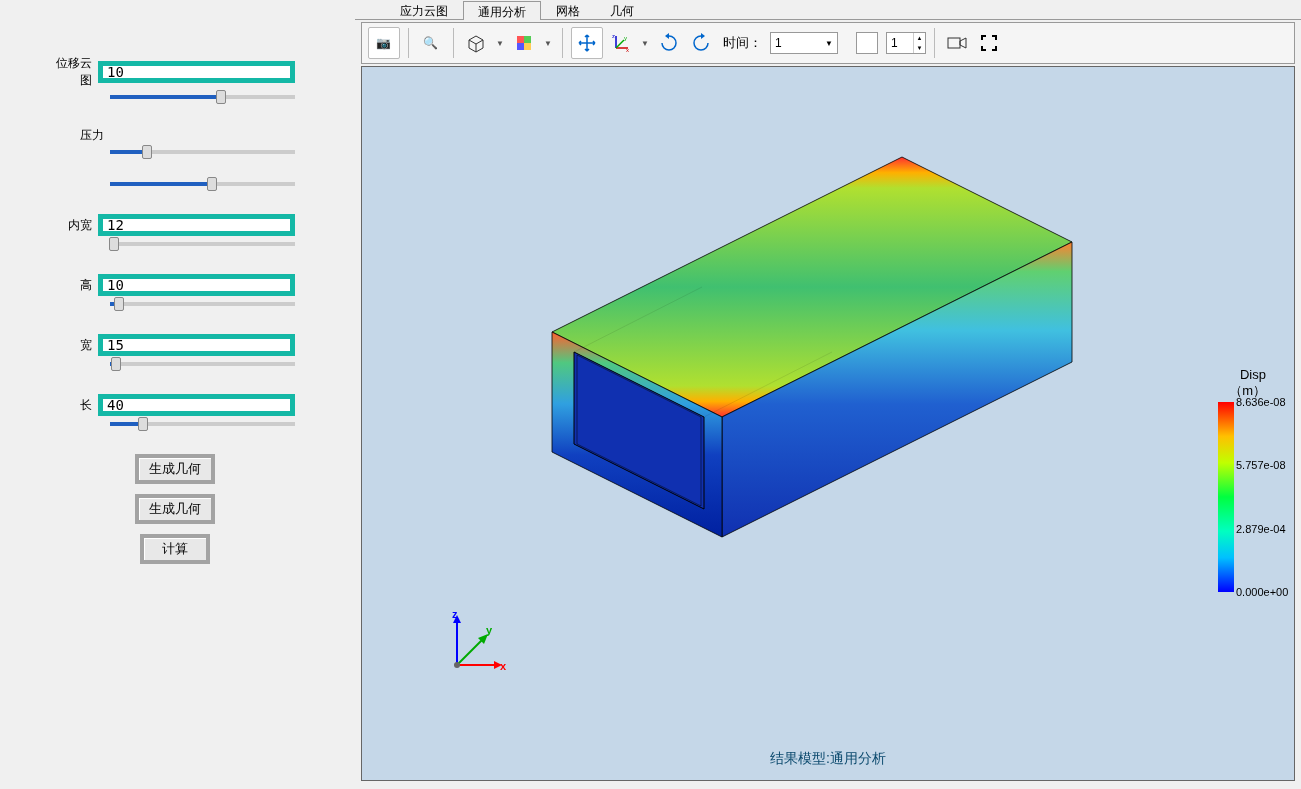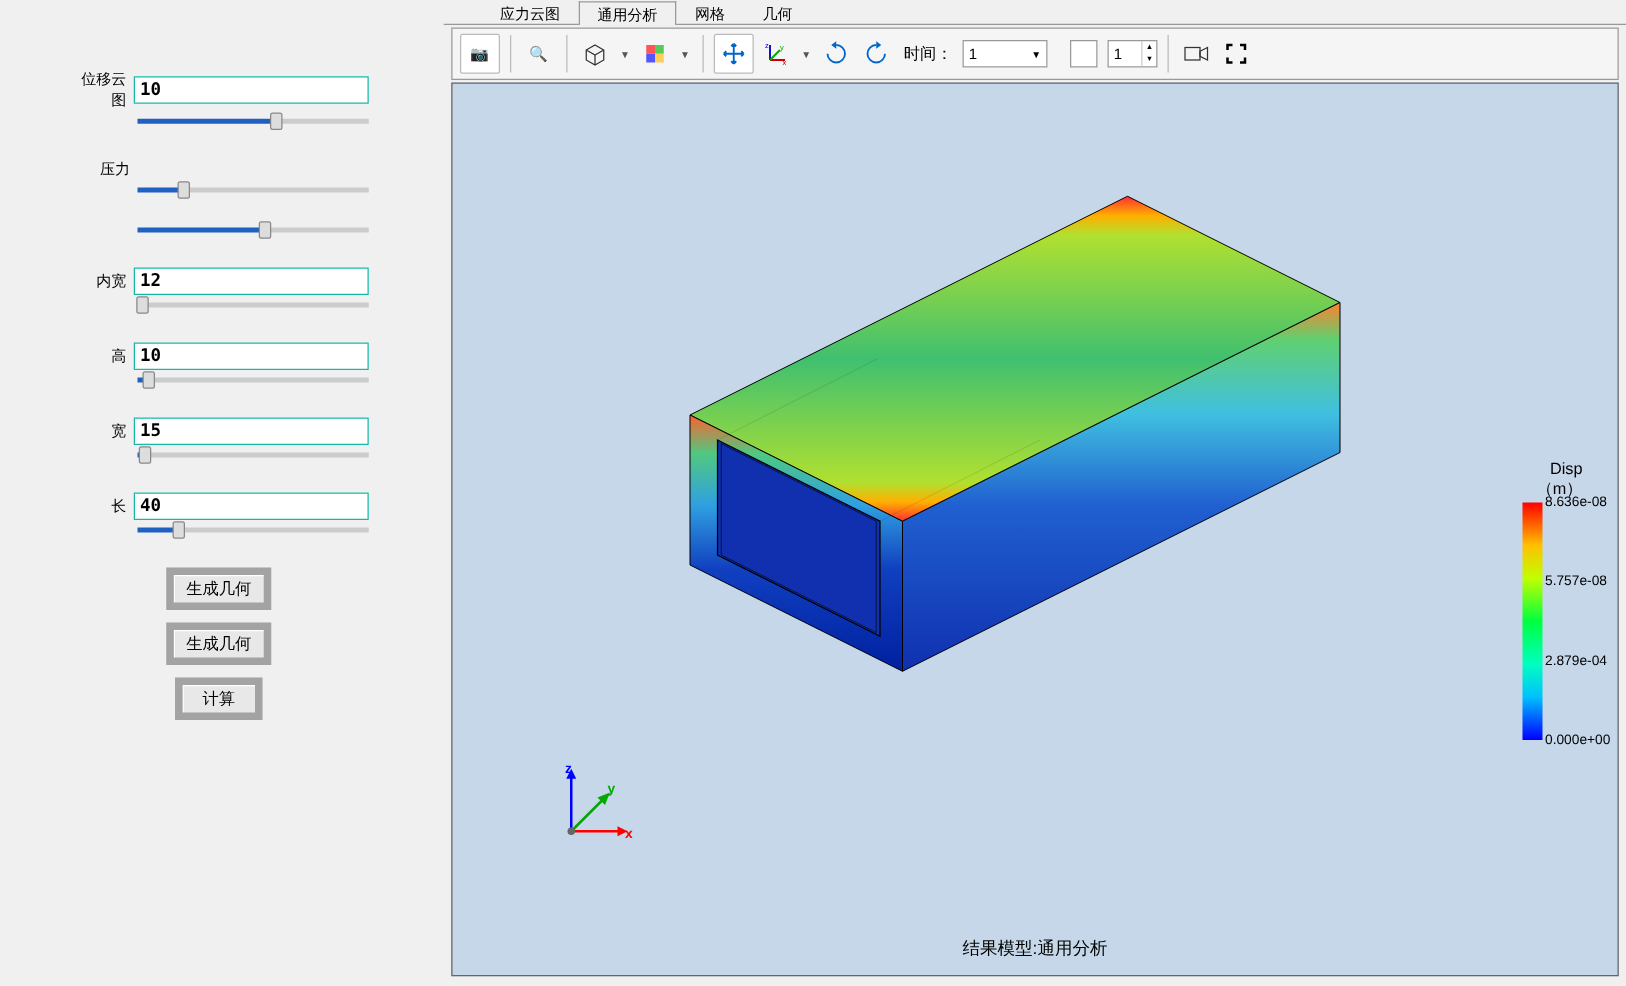--- a/index.html
+++ b/index.html
@@ -1,44 +1,44 @@
 <!DOCTYPE html>
 <html><head>
 <meta charset="utf-8">
 <style>
 * { box-sizing: border-box; margin: 0; padding: 0; }
 body { font-family: "Microsoft YaHei", sans-serif; font-size: 12px; background: #f0f0f0; width: 1301px; height: 789px; overflow: hidden; }
 .app { display: flex; width: 100%; height: 100%; }
 .sidebar { width: 355px; padding: 55px 60px 0 55px; background: #f0f0f0; }
 .param-row { display: flex; align-items: center; margin-bottom: 4px; }
 .param-label { width: 55px; text-align: right; padding-right: 6px; font-size: 12px; }
-.param-input { flex: 1; border: 1px solid #14b8a6; padding: 2px 4px; font-family: monospace; font-size: 14px; height: 22px; background: #fff; font-weight: bold; }
+.param-input { flex: 1; border: 5px solid #14b8a6; padding: 2px 4px; font-family: monospace; font-size: 14px; height: 22px; background: #fff; }
 .slider-row { margin-bottom: 28px; padding-left: 55px; }
 .slider { width: 100%; height: 4px; background: linear-gradient(to right, #2060c0 0%, #2060c0 var(--p,50%), #ccc var(--p,50%), #ccc 100%); position: relative; margin-top: 6px; }
 .slider-thumb { position: absolute; top: -5px; width: 10px; height: 14px; background: #ddd; border: 1px solid #888; border-radius: 2px; transform: translateX(-50%); }
 .btn-col { text-align: center; margin-top: 10px; }
-.btn { display: inline-block; border: 6px solid #a3a3a3; background: #e8e8e8; padding: 2px 10px; font-size: 13px; margin-bottom: 10px; cursor: pointer; min-width: 70px; box-shadow: inset 1px 1px 0 #fff; }
+.btn { display: inline-block; border: 4px solid #a3a3a3; background: #e8e8e8; padding: 2px 10px; font-size: 13px; margin-bottom: 10px; cursor: pointer; min-width: 70px; box-shadow: inset 1px 1px 0 #fff; }
 .main { flex: 1; display: flex; flex-direction: column; background: #f0f0f0; }
 .tabs { display: flex; height: 20px; border-bottom: 1px solid #999; padding-left: 30px; }
 .tab { padding: 2px 14px 0; font-size: 12px; border: 1px solid transparent; border-bottom: none; cursor: pointer; text-align: center; }
 .tab.active { background: #f0f0f0; border-color: #999; position: relative; top: 1px; }
 .toolbar { display: flex; align-items: center; height: 42px; border: 1px solid #999; background: #f5f5f5; margin: 2px 6px 0 6px; padding: 0 6px; gap: 4px; }
 .tb-btn { width: 32px; height: 32px; border: 1px solid #bbb; background: #fff; display: flex; align-items: center; justify-content: center; cursor: pointer; border-radius: 2px; }
 .tb-btn.small { border: none; background: transparent; width: 28px; }
 .tb-sep { width: 1px; height: 30px; background: #bbb; margin: 0 4px; }
 .tb-dd { width: 12px; display: flex; align-items: center; justify-content: center; color: #555; font-size: 8px; cursor: pointer; }
 .tb-label { font-size: 13px; padding: 0 4px; }
 .tb-select { width: 68px; height: 22px; border: 1px solid #999; background: #fff; padding: 0 4px; display: flex; align-items: center; justify-content: space-between; font-size: 12px; cursor: pointer; }
 .tb-spin { width: 40px; height: 22px; border: 1px solid #999; background: #fff; display: flex; align-items: center; }
 .tb-spin-val { flex: 1; padding: 0 4px; font-size: 12px; }
 .tb-spin-btns { display: flex; flex-direction: column; width: 12px; }
 .tb-spin-btns span { height: 10px; font-size: 6px; text-align: center; border-left: 1px solid #ccc; cursor: pointer; line-height: 10px; }
 .tb-square { width: 22px; height: 22px; border: 1px solid #999; background: #fff; margin-right: 4px; }
 .viewport { flex: 1; margin: 2px 6px 8px 6px; border: 1px solid #666; background: #c5d7e8; position: relative; overflow: hidden; }
-.caption { position: absolute; bottom: 12px; left: 50%; transform: translateX(-50%); font-size: 14px; color: #000000; }
+.caption { position: absolute; bottom: 12px; left: 50%; transform: translateX(-50%); font-size: 14px; color: #0c4a6e; }
 .legend { position: absolute; right: 28px; top: 300px; width: 80px; text-align: right; }
 .legend-title { font-size: 13px; line-height: 1.2; margin-bottom: 4px; }
 .legend-bar { width: 16px; height: 190px; margin: 0 auto; background: linear-gradient(to bottom, #ff0000 0%, #ffc000 18%, #c0ff00 32%, #00ff40 50%, #00ffc0 68%, #00c0ff 82%, #0000ff 100%); position: relative; }
 .legend-tick { position: absolute; left: 18px; font-size: 11px; white-space: nowrap; transform: translateY(-50%); }
 .axis { position: absolute; left: 80px; bottom: 100px; }
 .model { position: absolute; left: 100px; top: 70px; }
 </style>
 </head>
 <body>
 

